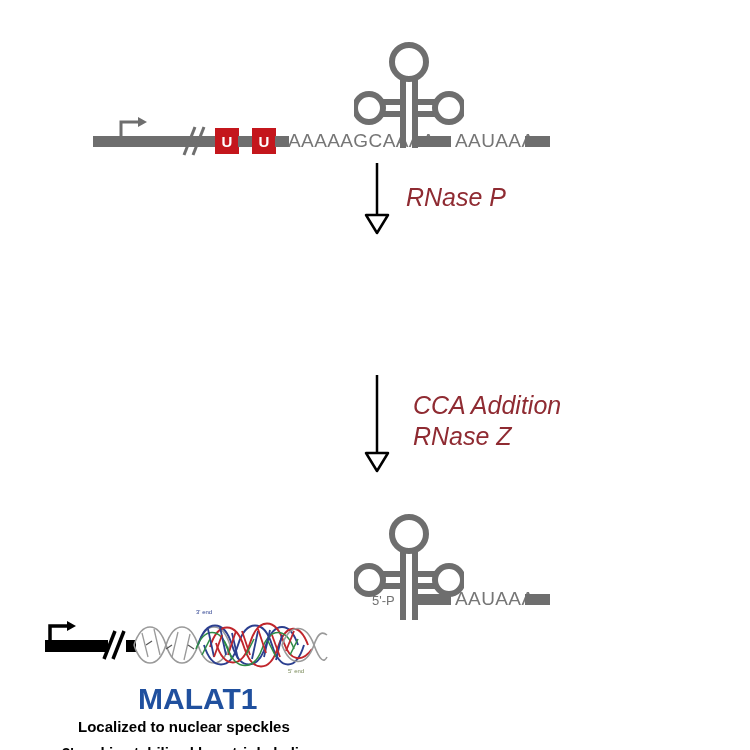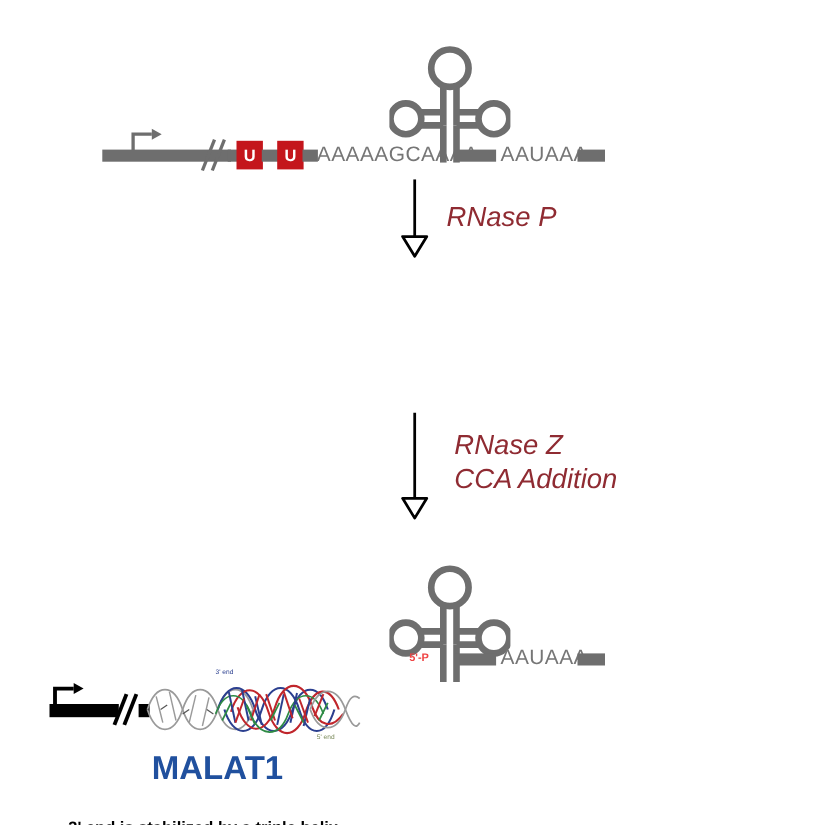--- a/index.html
+++ b/index.html
@@ -63,23 +63,23 @@
     white-space: nowrap;
   }
   .black-sub {
     color: #000000;
     font-weight: bold;
     font-size: 15px;
     font-family: "Liberation Sans", sans-serif;
     white-space: nowrap;
   }
   .small-mono {
-    color: #ef4444;
-    font-size: 10px;
-    font-weight: bold;
+    color: #737373;
+    font-size: 13px;
+    font-weight: normal;
     font-family: "Liberation Sans", sans-serif;
     white-space: nowrap;
   }
   .helix-end {
     font-size: 6px;
     font-family: "Liberation Sans", sans-serif;
     white-space: nowrap;
   }
 </style>
 </head>
@@ -186,22 +186,22 @@
     <div class="abs bar-gray" style="left:525px; top:344px; width:25px; height:11px;"></div>
   </div>
 
   <div class="abs" style="left:360px; top:375px; width:40px; height:100px;">
     <svg width="40" height="100" viewBox="0 0 40 100">
       <line x1="17" y1="0" x2="17" y2="78" stroke="#000000" stroke-width="2.5"></line>
       <path d="M6,78 L28,78 L17,96 Z" fill="#ffffff" stroke="#000000" stroke-width="2.5" stroke-linejoin="round"></path>
     </svg>
   </div>
   <div class="abs" style="left:413px; top:390px;">
+    <div class="enzyme">CCA Addition</div>
     <div class="enzyme">RNase Z</div>
-    <div class="enzyme">CCA Addition</div>
   </div>
 
   <div class="abs" style="left:0; top:300px; width:360px; height:180px;">
 
     <div class="abs" style="left:47px; top:320px; width:34px; height:26px;">
       <svg width="34" height="26" viewBox="0 0 34 26">
         <path d="M3,26 L3,6 L20,6" stroke="#000000" stroke-width="3.5" fill="none"></path>
         <path d="M20,1 L29,6 L20,11 Z" fill="#000000"></path>
       </svg>
     </div>
@@ -280,20 +280,21 @@
           </g>
         </g>
       </svg>
     </div>
 
     <div class="abs helix-end" style="left:196px; top:309px; color:#2b3f8f;">3' end</div>
     <div class="abs helix-end" style="left:288px; top:368px; color:#7a8a5a;">5' end</div>
 
     <div class="abs blue-title" style="left:138px; top:382px;">MALAT1</div>
 
+    <div class="abs black-sub" style="left:78px; top:418px;">Localized to nuclear speckles</div>
     <div class="abs black-sub" style="left:62px; top:444px;">3' end is stabilized by a triple helix</div>
   </div>
 
   <div class="abs" style="left:0; top:480px; width:750px; height:220px;">
 
     
 
     
     
 

